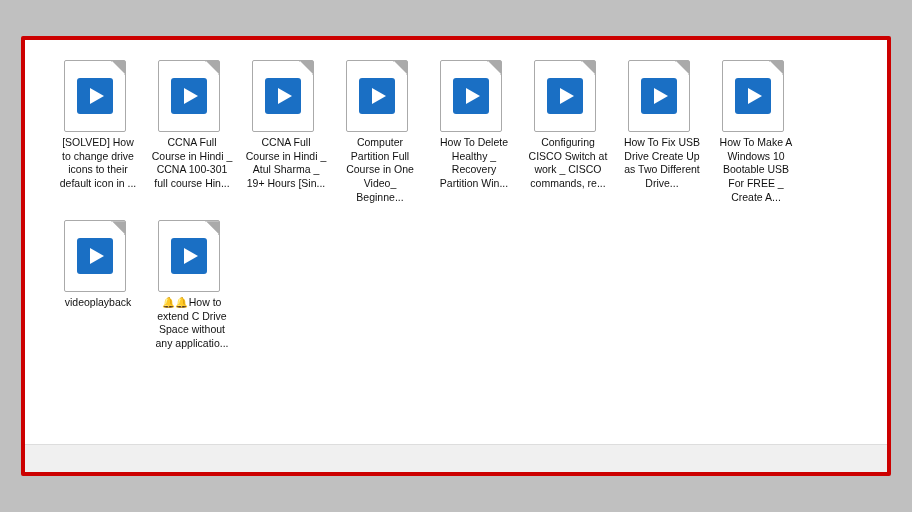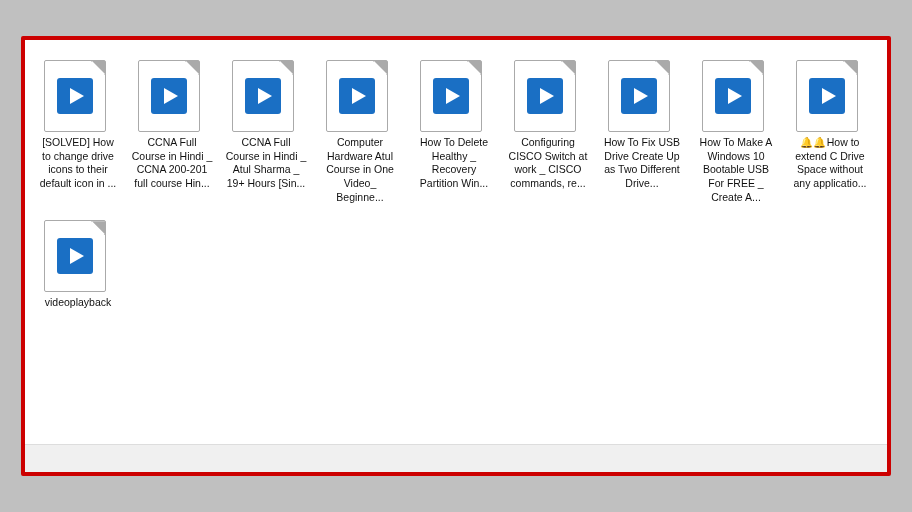--- a/index.html
+++ b/index.html
@@ -18,21 +18,21 @@
       height: 440px;
       background: white;
       border: 4px solid #cc0000;
       border-radius: 2px;
       display: flex;
       flex-direction: column;
       overflow: hidden;
     }
     .window-content {
       flex: 1;
-      padding: 16px 8px;
+      padding: 16px 28px;
       overflow-y: auto;
       background: white;
     }
     .file-grid {
       display: flex;
       flex-wrap: wrap;
       gap: 8px 4px;
     }
     .file-item {
       width: 90px;
@@ -158,41 +158,41 @@
       <span class="file-label">[SOLVED] How to change drive icons to their default icon in ...</span>
     </div>
         <div class="file-item">
       <div class="file-icon">
         <div class="file-page">
           <div class="play-badge">
             <div class="play-triangle"></div>
           </div>
         </div>
       </div>
-      <span class="file-label">CCNA Full Course in Hindi _ CCNA 200-201 full course Hin...</span>
+      <span class="file-label">CCNA Full Course in Hindi _ CCNA 100-301 full course Hin...</span>
     </div>
         <div class="file-item">
       <div class="file-icon">
         <div class="file-page">
           <div class="play-badge">
             <div class="play-triangle"></div>
           </div>
         </div>
       </div>
       <span class="file-label">CCNA Full Course in Hindi _ Atul Sharma _ 19+ Hours [Sin...</span>
     </div>
         <div class="file-item">
       <div class="file-icon">
         <div class="file-page">
           <div class="play-badge">
             <div class="play-triangle"></div>
           </div>
         </div>
       </div>
-      <span class="file-label">Computer Hardware Atul Course in One Video_ Beginne...</span>
+      <span class="file-label">Computer Partition Full Course in One Video_ Beginne...</span>
     </div>
         <div class="file-item">
       <div class="file-icon">
         <div class="file-page">
           <div class="play-badge">
             <div class="play-triangle"></div>
           </div>
         </div>
       </div>
       <span class="file-label">How To Delete Healthy _ Recovery Partition Win...</span>
@@ -228,30 +228,30 @@
       <span class="file-label">How To Make A Windows 10 Bootable USB For FREE _ Create A...</span>
     </div>
         <div class="file-item">
       <div class="file-icon">
         <div class="file-page">
           <div class="play-badge">
             <div class="play-triangle"></div>
           </div>
         </div>
       </div>
+      <span class="file-label">videoplayback</span>
+    </div>
+        <div class="file-item">
+      <div class="file-icon">
+        <div class="file-page">
+          <div class="play-badge">
+            <div class="play-triangle"></div>
+          </div>
+        </div>
+      </div>
       <span class="file-label">🔔🔔How to extend C Drive Space without any applicatio...</span>
-    </div>
-        <div class="file-item">
-      <div class="file-icon">
-        <div class="file-page">
-          <div class="play-badge">
-            <div class="play-triangle"></div>
-          </div>
-        </div>
-      </div>
-      <span class="file-label">videoplayback</span>
     </div>
       </div>
   </div>
   <div class="window-bottom">
     <span class="status-text"></span>
   </div>
 </div>
 
 </body></html>

